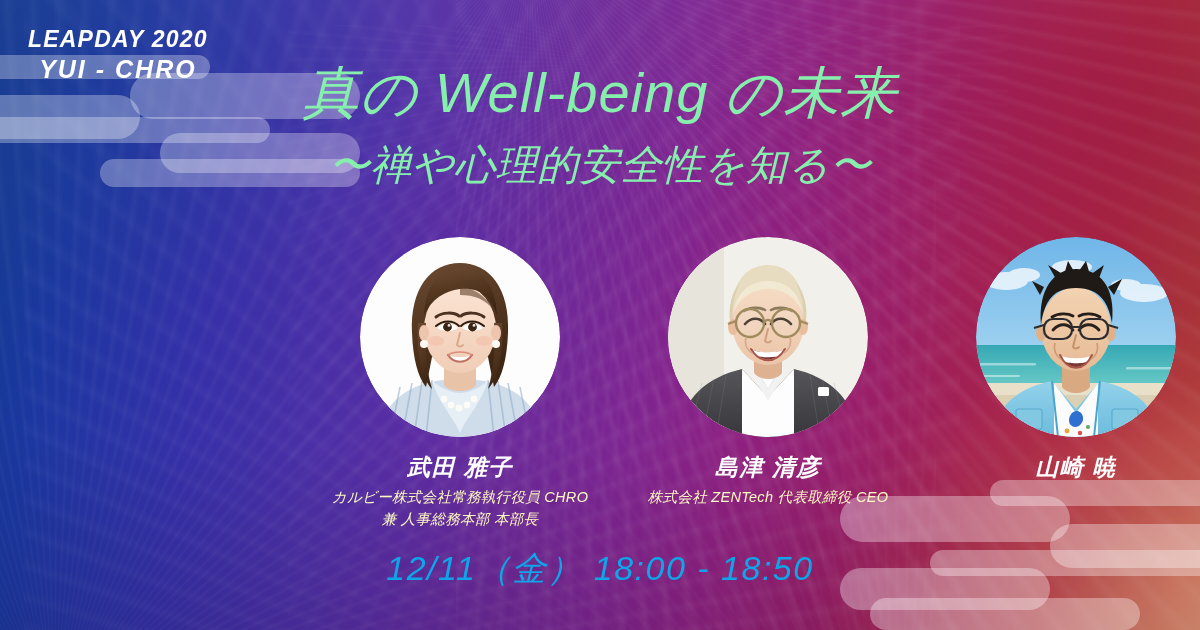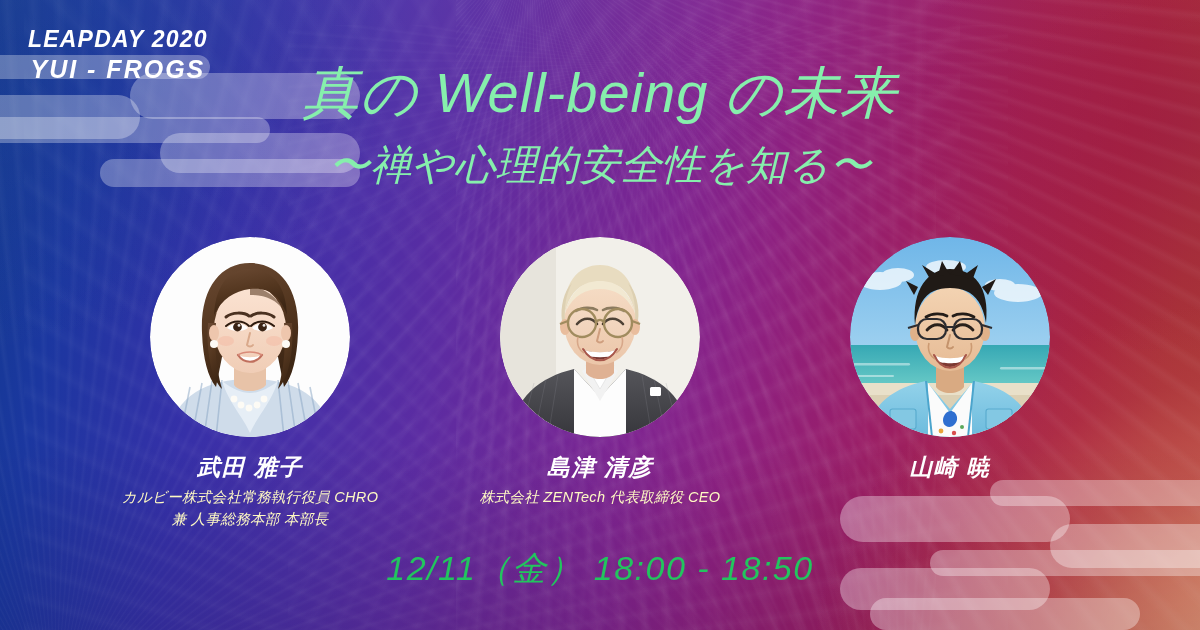--- a/index.html
+++ b/index.html
@@ -192,22 +192,22 @@
   }
 
   
   .speakers {
     position: absolute;
     left: 0;
     right: 0;
     top: 237px;
     z-index: 6;
     display: flex;
-    justify-content: center;
-    gap: 102px;
+    justify-content: flex-end;
+    gap: 60px;
   }
   .speaker {
     width: 248px;
     display: flex;
     flex-direction: column;
     align-items: center;
   }
   .avatar {
     width: 200px;
     height: 200px;
@@ -240,21 +240,21 @@
   .sp-title .l2 { display: block; }
 
   
   .date-line {
     position: absolute;
     left: 0;
     right: 0;
     bottom: 38px;
     z-index: 6;
     text-align: center;
-    color: #22c55e;
+    color: #0ea5e9;
     font-size: 34px;
     font-weight: 400;
     letter-spacing: 1.5px;
     white-space: nowrap;
   }
 </style>
 </head>
 <body>
 
 <div id="poster">
@@ -280,21 +280,21 @@
     <div class="cbar" style="right:-60px; top:0px;   width:270px; height:26px;"></div>
     <div class="cbar" style="right:130px; top:16px;  width:230px; height:46px;"></div>
     <div class="cbar" style="right:-60px; top:44px;  width:210px; height:44px;"></div>
     <div class="cbar" style="right:-60px; top:70px;  width:330px; height:26px;"></div>
     <div class="cbar" style="right:150px; top:88px;  width:210px; height:42px;"></div>
     <div class="cbar" style="right:60px;  top:118px; width:270px; height:32px;"></div>
   </div>
 
   <div class="logo-block">
     <div class="logo-line1">LEAPDAY 2020</div>
-    <div class="logo-line2">YUI - FROGS</div>
+    <div class="logo-line2">YUI - CHRO</div>
   </div>
 
   <div class="title-wrap">
     <div class="title-main">真の Well-being の未来</div>
     <div class="title-sub">〜禅や心理的安全性を知る〜</div>
   </div>
 
   <div class="speakers">
 
     <div class="speaker">

